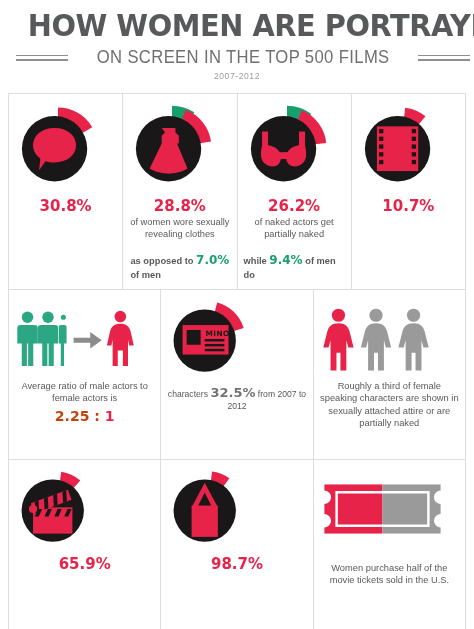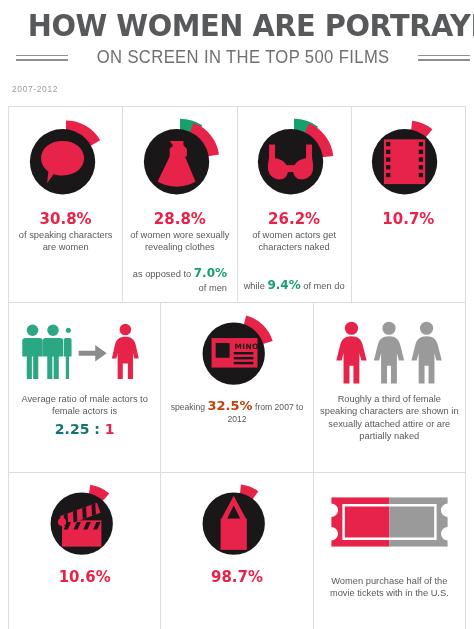--- a/index.html
+++ b/index.html
@@ -33,22 +33,22 @@
   .dbl-rule{flex:0 0 auto;width:52px;}
   .dbl-rule span{display:block;height:1.5px;background:#8d8f92;}
   .dbl-rule span:first-child{margin-bottom:3px;}
   .subtitle{
     flex:1 1 auto;text-align:center;white-space:nowrap;
     font-family:"Liberation Sans", sans-serif;
     font-size:17.5px;font-weight:normal;letter-spacing:0.4px;
     color:#6d6f72;transform:scaleX(0.95);
   }
   .years{
-    font-size:8.5px;letter-spacing:0.6px;
-    color:#9a9c9f;margin-top:16px;
+    text-align:center;font-size:8.5px;letter-spacing:0.6px;
+    color:#9a9c9f;margin-top:3px;
   }
 
   
   .grid{
     margin:8px 8px 8px 8px;
     border-top:1px solid #dcdddf;
     border-left:1px solid #dcdddf;
   }
   .row{display:flex;}
   .cell{
@@ -58,45 +58,45 @@
     display:flex;flex-direction:column;align-items:center;
     padding:8px 6px 8px 6px;
     background:#fff;
   }
   .row1 .cell{width:114.5px;height:196px;}
   .row2 .cell{width:152.66px;height:170px;}
   .row3 .cell{width:152.66px;height:172px;}
 
   .art{
     height:90px;width:100%;
-    display:flex;align-items:center;justify-content:center;
+    display:flex;align-items:center;justify-content:flex-start;
     position:relative;
   }
   .row2 .art,.row3 .art{height:82px;}
 
   .stat{
     font-family:"DejaVu Sans", sans-serif;
     font-weight:bold;font-size:15px;color:#e8234a;
     margin-top:6px;margin-bottom:1px;line-height:1.1;
   }
   .desc{
     font-size:9.3px;line-height:1.32;text-align:center;color:#58595b;
   }
   .sub-note{
-    font-size:9.3px;line-height:1.3;text-align:right;color:#58595b;
-    margin-top:auto;padding-top:8px;
+    font-size:9.3px;line-height:1.3;text-align:left;color:#58595b;
+    margin-top:auto;padding-top:8px;font-weight:bold;
   }
   .sub-note b{font-family:"DejaVu Sans",sans-serif;font-size:12px;color:#17a06e;}
   .ratio{
     font-family:"DejaVu Sans", sans-serif;font-weight:bold;font-size:14px;
     margin-top:3px;
   }
-  .ratio .g{color:#0f766e;}
+  .ratio .g{color:#c2410c;}
   .ratio .r{color:#e8234a;}
-  .inline-stat{font-family:"DejaVu Sans",sans-serif;font-weight:bold;font-size:13px;color:#c2410c;}
+  .inline-stat{font-family:"DejaVu Sans",sans-serif;font-weight:bold;font-size:13px;color:#737373;}
   .sm{font-size:8.6px;}
 
   svg{display:block;overflow:visible;}
 </style>
 </head>
 <body>
 
 <div class="page">
 
   <div class="header">
@@ -122,21 +122,20 @@
       <div class="cell">
         <div class="art">
           <svg width="86" height="86" viewBox="0 0 100 100">
             <path d="M50 4 A46 46 0 0 1 89.8 27 L73.9 36.2 A27.6 27.6 0 0 0 50 22.4 Z" fill="#E8234A"></path>
             <circle cx="46" cy="52" r="38" fill="#1A1718"></circle>
             <path d="M46 28 C61 28 71 37 71 48 C71 59 61 68 46 68 C42 68 38.5 67.5 35.5 66.5
                      L28 77 L29.5 63.5 C24.5 59.8 21 54.3 21 48 C21 37 31 28 46 28 Z" fill="#E8234A"></path>
           </svg>
         </div>
         <div class="stat">30.8%</div>
-        <div class="desc">of speaking characters are women</div>
       </div>
 
       <div class="cell">
         <div class="art">
           <svg width="86" height="86" viewBox="0 0 100 100">
             <path d="M50 2 A48 48 0 0 1 76 9.6 L67.5 23.3 A32 32 0 0 0 50 18 Z" fill="#17A06E"></path>
             <path d="M50 4 A46 46 0 0 1 90.5 28.5 L74.3 37.3 A27.6 27.6 0 0 0 50 22.4 Z" fill="#E8234A" transform="rotate(20 50 50)"></path>
             <circle cx="46" cy="52" r="38" fill="#1A1718"></circle>
             <path d="M38 28 L54 28 L54 33 L58 37 L58 46 L38 46 L38 37 L42 33 Z" fill="#E8234A"></path>
             <path d="M39 44 L55 44 L68 75 C62 79 52 81 46 81 C40 81 30 79 24 75 Z" fill="#E8234A"></path>
@@ -157,21 +156,21 @@
             <path d="M50 4 A46 46 0 0 1 90.5 28.5 L74.3 37.3 A27.6 27.6 0 0 0 50 22.4 Z" fill="#E8234A" transform="rotate(22 50 50)"></path>
             <circle cx="46" cy="52" r="38" fill="#1A1718"></circle>
             <path d="M21 32 L28 32 L28 52 L21 52 Z" fill="#E8234A"></path>
             <path d="M64 32 L71 32 L71 52 L64 52 Z" fill="#E8234A"></path>
             <path d="M21 48 C21 48 33 46 40 54 C44 58.5 44 66 40 70 C34 75.5 22 72 20 62 C19 56 21 48 21 48 Z" fill="#E8234A"></path>
             <path d="M71 48 C71 48 59 46 52 54 C48 58.5 48 66 52 70 C58 75.5 70 72 72 62 C73 56 71 48 71 48 Z" fill="#E8234A"></path>
             <path d="M40 56 L52 56 L52 64 L40 64 Z" fill="#E8234A"></path>
           </svg>
         </div>
         <div class="stat">26.2%</div>
-        <div class="desc">of women actors get characters naked</div>
+        <div class="desc">of naked actors get partially naked</div>
         <div class="sub-note">
           <span>while </span><b>9.4%</b><span> of men do</span>
         </div>
       </div>
 
       <div class="cell">
         <div class="art">
           <svg width="86" height="86" viewBox="0 0 100 100">
             <path d="M50 4 A46 46 0 0 1 74.5 11.4 L64.6 26.5 A27.6 27.6 0 0 0 50 22.4 Z" fill="#E8234A" transform="rotate(6 50 50)"></path>
             <circle cx="46" cy="52" r="38" fill="#1A1718"></circle>
@@ -229,21 +228,21 @@
             <rect x="24" y="39" width="17" height="18" fill="#1A1718"></rect>
             <text x="47" y="46" font-family="DejaVu Sans, sans-serif" font-size="9" font-weight="bold" fill="#1A1718" letter-spacing="0.5">MINOR</text>
             <g fill="#1A1718">
               <rect x="46" y="50" width="24" height="3"></rect>
               <rect x="46" y="56" width="24" height="3"></rect>
               <rect x="46" y="62" width="24" height="3"></rect>
             </g>
           </svg>
         </div>
         <div class="desc sm" style="margin-top:4px">
-          <span>speaking </span><span class="inline-stat">32.5%</span><span> from 2007 to 2012</span>
+          <span>characters </span><span class="inline-stat">32.5%</span><span> from 2007 to 2012</span>
         </div>
       </div>
 
       <div class="cell">
         <div class="art">
           <svg width="112" height="66" viewBox="0 0 170 100">
             <g fill="#E8234A">
               <circle cx="28" cy="14" r="10"></circle>
               <path d="M28 26 c-10 0 -15 5 -17 13 l-6 24 h8 l3 -11 v46 h9 v-27 h6 v27 h9 v-46 l3 11 h8 l-6 -24 c-2 -8 -7 -13 -17 -13 z"></path>
             </g>
@@ -278,21 +277,21 @@
             </g>
             <g fill="#1A1718">
               <path d="M28 50 l5 0 l-4 9 l-5 0 z"></path>
               <path d="M40 50 l5 0 l-4 9 l-5 0 z"></path>
               <path d="M52 50 l5 0 l-4 9 l-5 0 z"></path>
               <path d="M64 50 l5 0 l-4 9 l-5 0 z"></path>
             </g>
             <circle cx="22" cy="50" r="5" fill="#E8234A"></circle>
           </svg>
         </div>
-        <div class="stat">10.6%</div>
+        <div class="stat">65.9%</div>
       </div>
 
       <div class="cell">
         <div class="art">
           <svg width="82" height="82" viewBox="0 0 100 100">
             <path d="M50 4 A46 46 0 0 1 72 10 L63 25.5 A27.6 27.6 0 0 0 50 22.4 Z" fill="#E8234A" transform="rotate(6 50 50)"></path>
             <circle cx="46" cy="52" r="38" fill="#1A1718"></circle>
             <path d="M46 18 L62 48 L30 48 Z" fill="#E8234A"></path>
             <path d="M46 30 L54 46 L38 46 Z" fill="#1A1718"></path>
             <rect x="30" y="46" width="32" height="38" fill="#E8234A"></rect>
@@ -310,17 +309,17 @@
                          a11 11 0 0 0 0 -22 v-16 a11 11 0 0 0 0 -22 z"></path>
               </clipPath>
             </defs>
             <g clip-path="url(#tkclip)">
               <rect x="0" y="0" width="100" height="100" fill="#E8234A"></rect>
               <rect x="100" y="0" width="100" height="100" fill="#9A9A9A"></rect>
             </g>
             <rect x="26" y="23" width="148" height="54" fill="none" stroke="#ffffff" stroke-width="4"></rect>
           </svg>
         </div>
-        <div class="desc" style="margin-top:12px">Women purchase half of the movie tickets with in the U.S.</div>
+        <div class="desc" style="margin-top:12px">Women purchase half of the movie tickets sold in the U.S.</div>
       </div>
     </div>
   </div>
 </div>
 
 </body></html>

